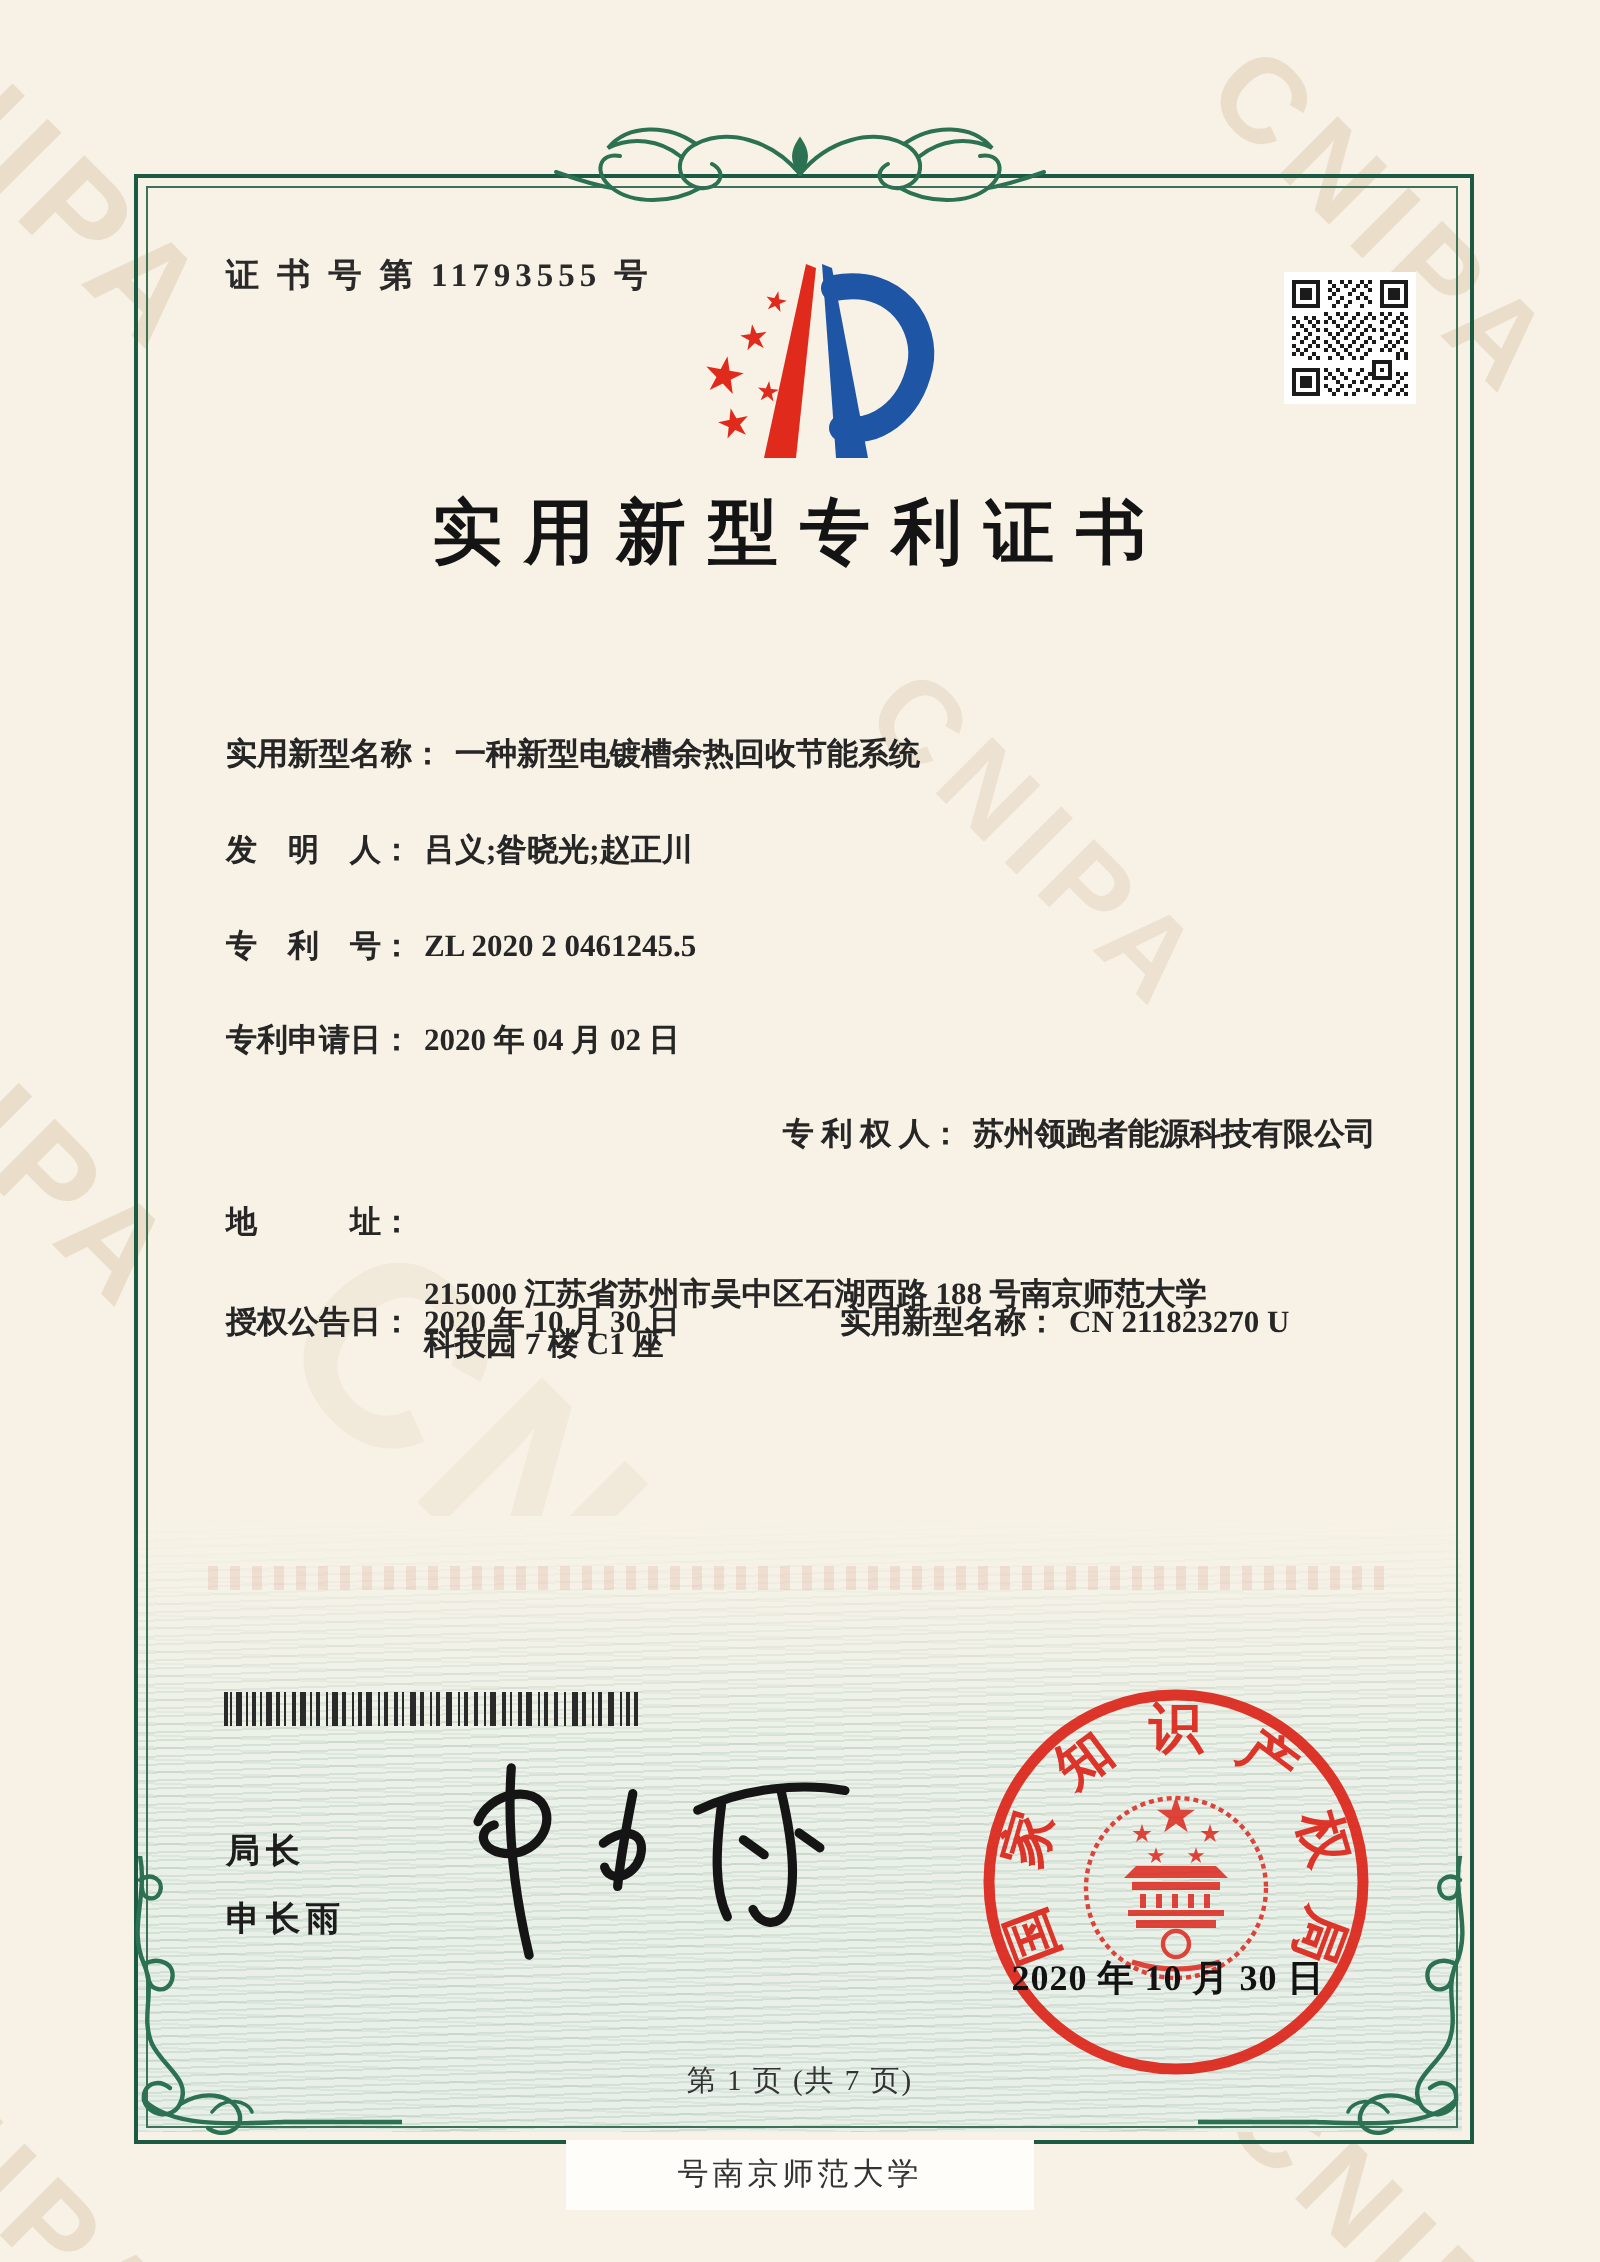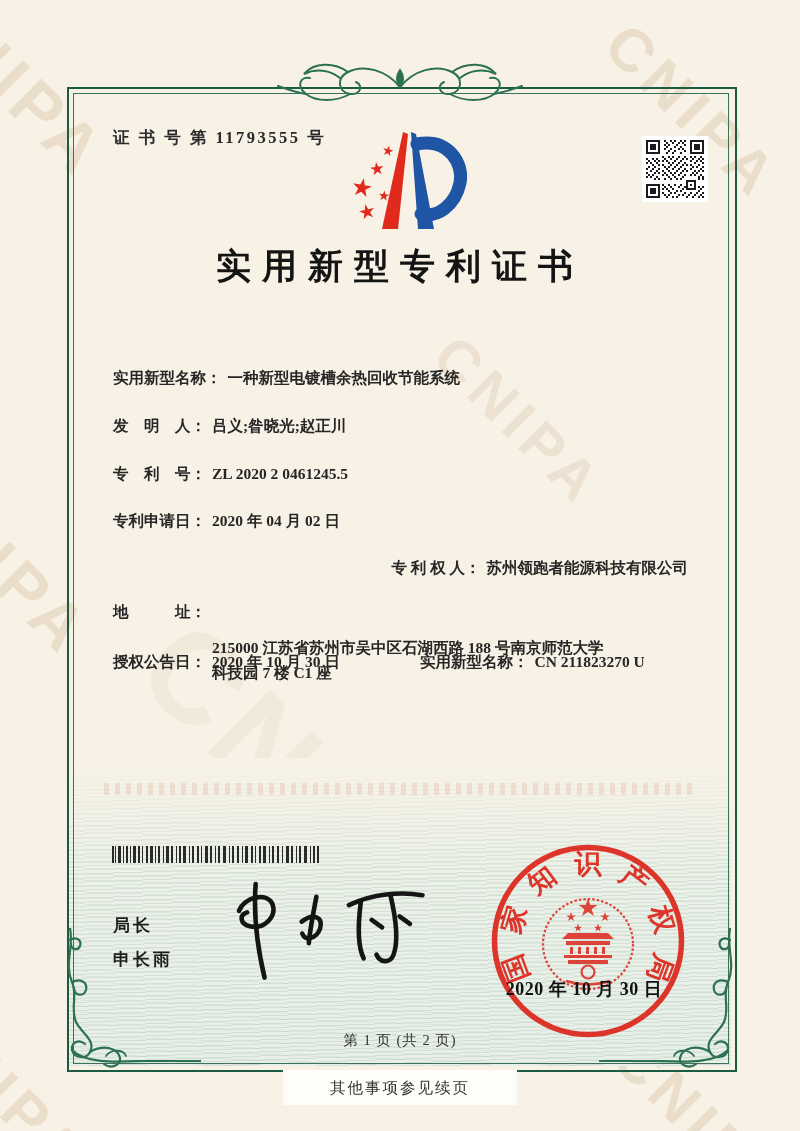--- a/index.html
+++ b/index.html
@@ -215,17 +215,17 @@
         <rect x="-24" y="14" width="48" height="3"></rect>
         <rect x="-20" y="19" width="40" height="4"></rect>
       </g>
       <circle cx="0" cy="31" r="6.5" fill="none" stroke-width="2.2"></circle>
       <path d="M-22 40 Q0 47 22 40" fill="none" stroke-width="2.6"></path>
     </g>
   </svg>
 
   <div class="content sealdate">2020 年 10 月 30 日</div>
 
-  <div class="content pageinfo">第 1 页 (共 2 页)</div>
-
-  <div class="abs contnote">其他事项参见续页</div>
+  <div class="content pageinfo">第 1 页 (共 7 页)</div>
+
+  <div class="abs contnote">号南京师范大学</div>
 
 </div>
 
 </body></html>

